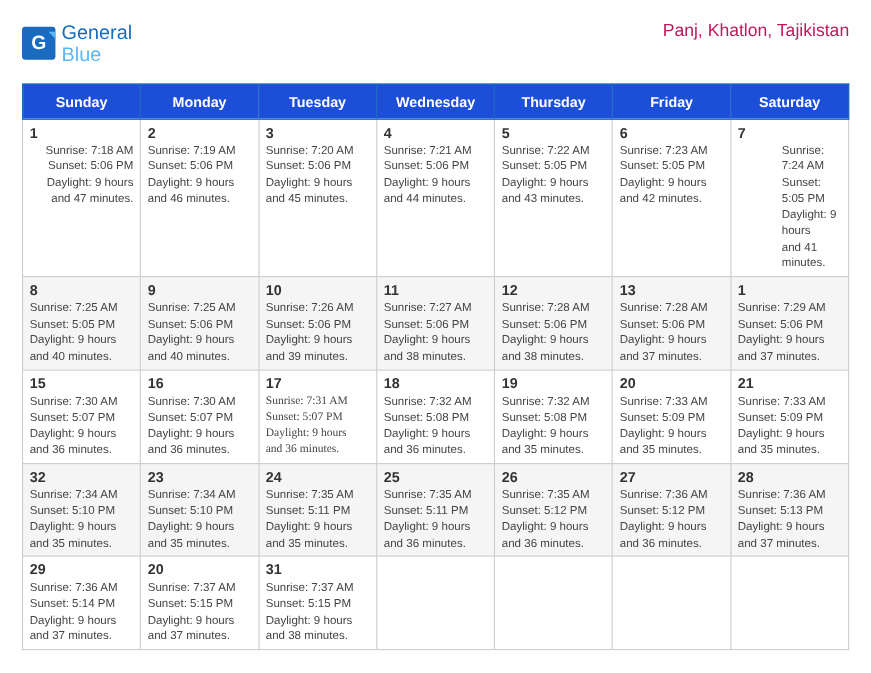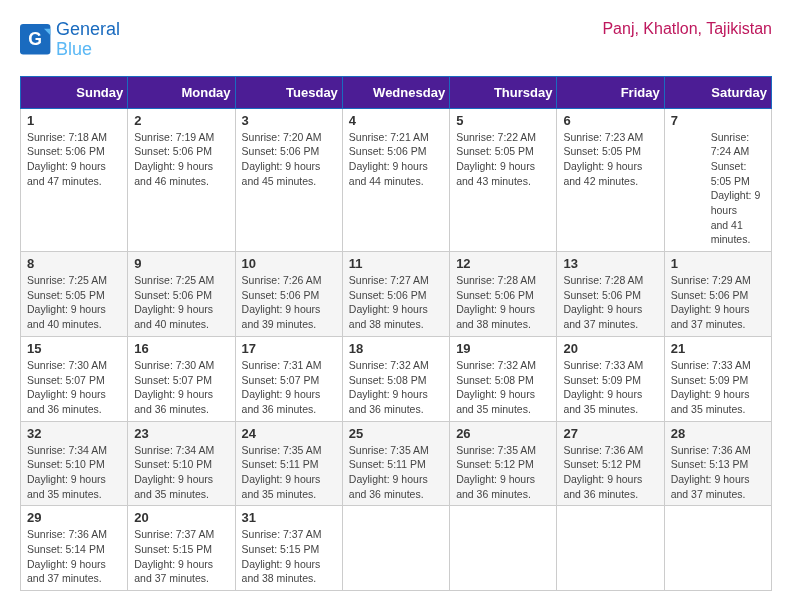--- a/index.html
+++ b/index.html
@@ -45,23 +45,23 @@
     .subtitle {
       font-size: 16px;
       color: #be185d;
     }
     table {
       width: 100%;
       border-collapse: collapse;
       font-size: 11px;
     }
     thead tr th {
-      background-color: #4c1d95;
+      background-color: #1d4ed8;
       color: #fff;
-      text-align: right;
+      text-align: center;
       padding: 8px 4px;
       font-size: 13px;
       font-weight: bold;
       border: 1px solid #1a6bbf;
     }
     tbody tr td {
       border: 1px solid #ccc;
       vertical-align: top;
       padding: 4px 6px;
       min-height: 80px;
@@ -116,21 +116,21 @@
         <th>Wednesday</th>
         <th>Thursday</th>
         <th>Friday</th>
         <th>Saturday</th>
       </tr>
   </thead>
   <tbody id="calendar-body">
   <tr>
         <td>
           <span class="day-num">1</span>
-          <div class="day-info" style="white-space: pre-line;">Sunrise: 7:18 AM
+          <div class="day-info" style="white-space: pre-line; text-align: right;">Sunrise: 7:18 AM
 Sunset: 5:06 PM
 Daylight: 9 hours
 and 47 minutes.</div>
         </td>
         <td>
           <span class="day-num">2</span>
           <div class="day-info" style="white-space: pre-line;">Sunrise: 7:19 AM
 Sunset: 5:06 PM
 Daylight: 9 hours
 and 46 minutes.</div>
@@ -232,21 +232,21 @@
         </td>
         <td>
           <span class="day-num">16</span>
           <div class="day-info" style="white-space: pre-line;">Sunrise: 7:30 AM
 Sunset: 5:07 PM
 Daylight: 9 hours
 and 36 minutes.</div>
         </td>
         <td>
           <span class="day-num">17</span>
-          <div class="day-info" style="white-space: pre-line;">Sunrise: 7:31 AM
+          <div class="day-info" style="white-space: pre-line; font-family: Liberation Serif, serif;">Sunrise: 7:31 AM
 Sunset: 5:07 PM
 Daylight: 9 hours
 and 36 minutes.</div>
         </td>
         <td>
           <span class="day-num">18</span>
           <div class="day-info" style="white-space: pre-line;">Sunrise: 7:32 AM
 Sunset: 5:08 PM
 Daylight: 9 hours
 and 36 minutes.</div>

